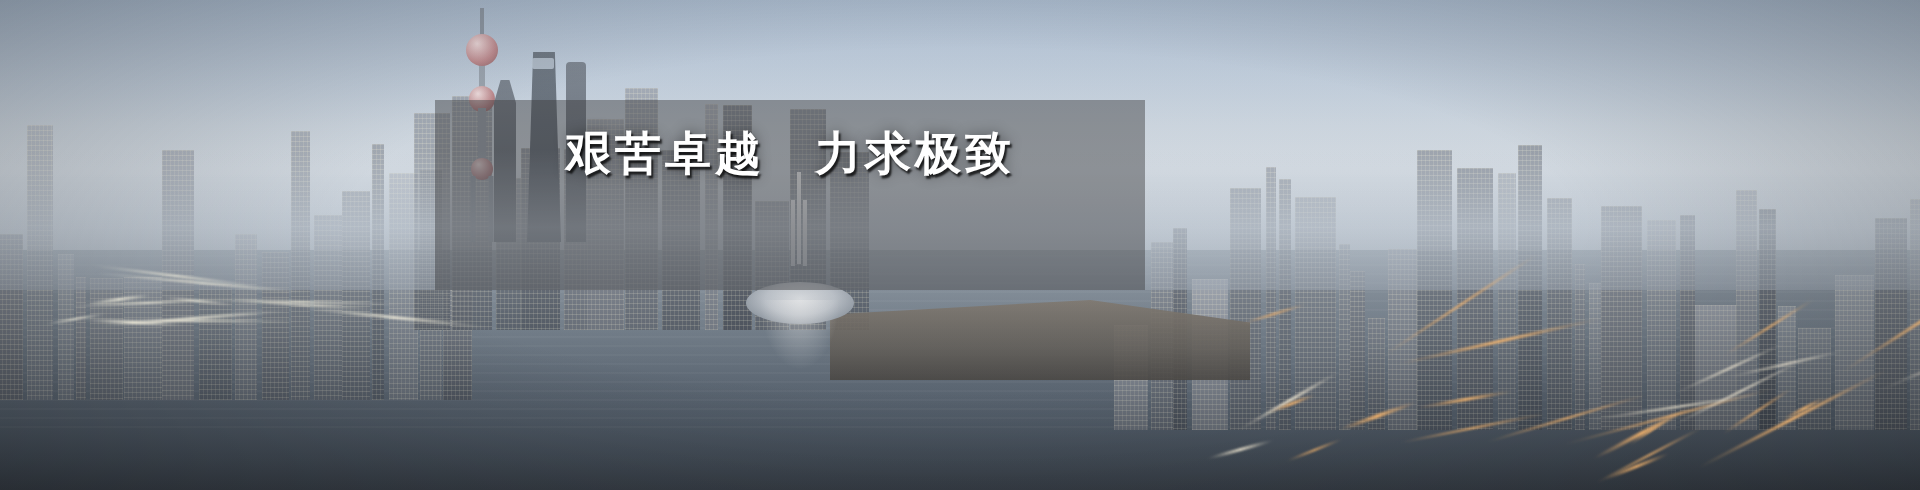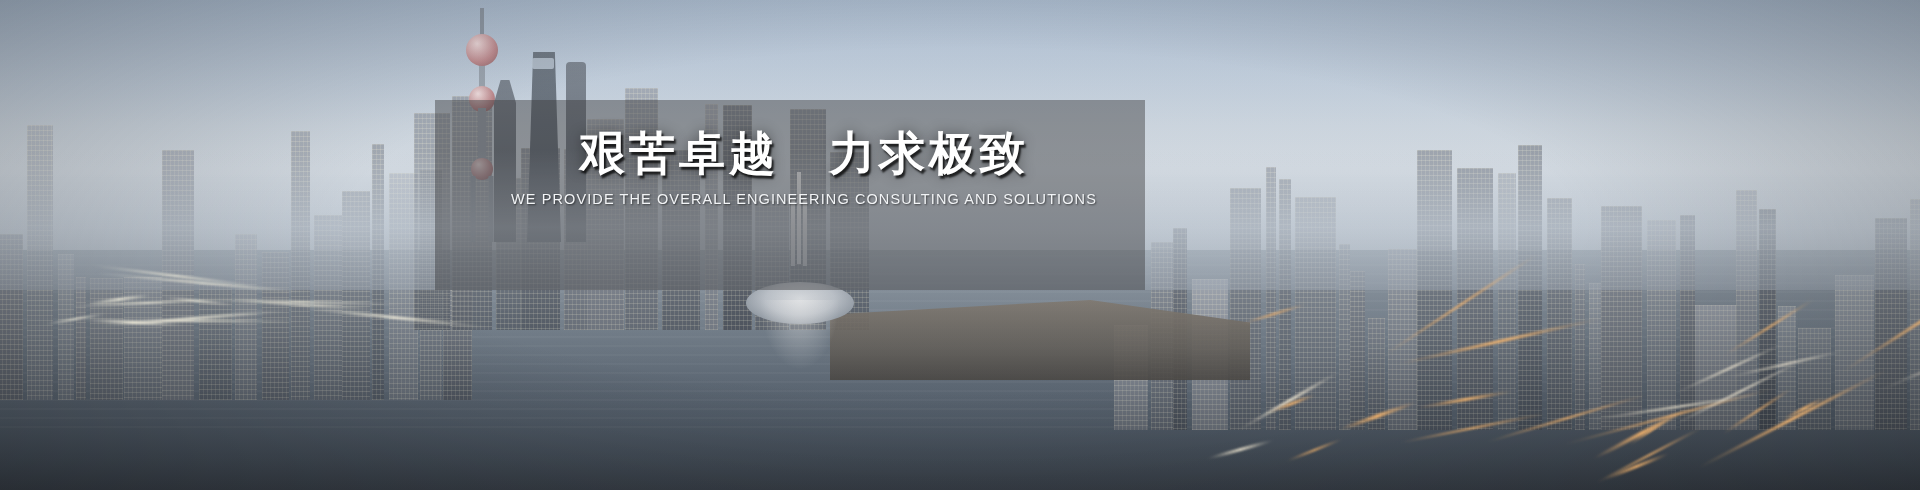--- a/index.html
+++ b/index.html
@@ -136,21 +136,20 @@
   .overlay-panel {
     position:absolute;
     left:435px; top:100px; width:710px; height:190px;
     background:rgba(60,62,64,.46);
   }
 
   .caption {
     position:absolute; left:435px; top:100px; width:710px; height:190px;
     display:flex; flex-direction:column; align-items:center; justify-content:flex-start;
     text-align:center;
-    margin-left:14px;
   }
 
   .headline {
     margin-top:28px;
     font-family:"DejaVu Serif","Liberation Serif",serif;
     font-size:46px;
     font-weight:700;
     letter-spacing:4px;
     color:#ffffff;
     text-shadow:2px 3px 2px rgba(0,0,0,.75), 0 0 14px rgba(0,0,0,.45);
@@ -322,16 +321,15 @@
       <div class="trail" style="left: 86.8991px; top: 298.091px; width: 64.3313px; height: 2.51623px; transform: rotate(-7.67568deg); background: linear-gradient(90deg, rgba(255, 255, 255, 0), rgba(255, 250, 230, 0.75), rgba(255, 255, 255, 0));"></div>
       <div class="trail" style="left: 160.447px; top: 300.417px; width: 75.5827px; height: 2.23461px; transform: rotate(6.16666deg); background: linear-gradient(90deg, rgba(255, 255, 255, 0), rgba(255, 250, 230, 0.75), rgba(255, 255, 255, 0));"></div>
       <div class="trail" style="left: 197.489px; top: 300.662px; width: 209.597px; height: 2.27196px; transform: rotate(1.37424deg); background: linear-gradient(90deg, rgba(255, 255, 255, 0), rgba(255, 250, 230, 0.75), rgba(255, 255, 255, 0));"></div>
       <div class="trail" style="left: 93.7806px; top: 317.13px; width: 197.022px; height: 3.006px; transform: rotate(-4.59793deg); background: linear-gradient(90deg, rgba(255, 255, 255, 0), rgba(255, 250, 230, 0.75), rgba(255, 255, 255, 0));"></div>
     </div>
 
   <div class="overlay-panel"></div>
 
   <div class="caption">
     <div class="headline">艰苦卓越　力求极致</div>
-    <div class="tagline">WE PROVIDE THE OVERALL ENGINEERING CONSULTING AND SOLUTIONS</div>
   </div>
 
 </div>
 
 </body></html>

